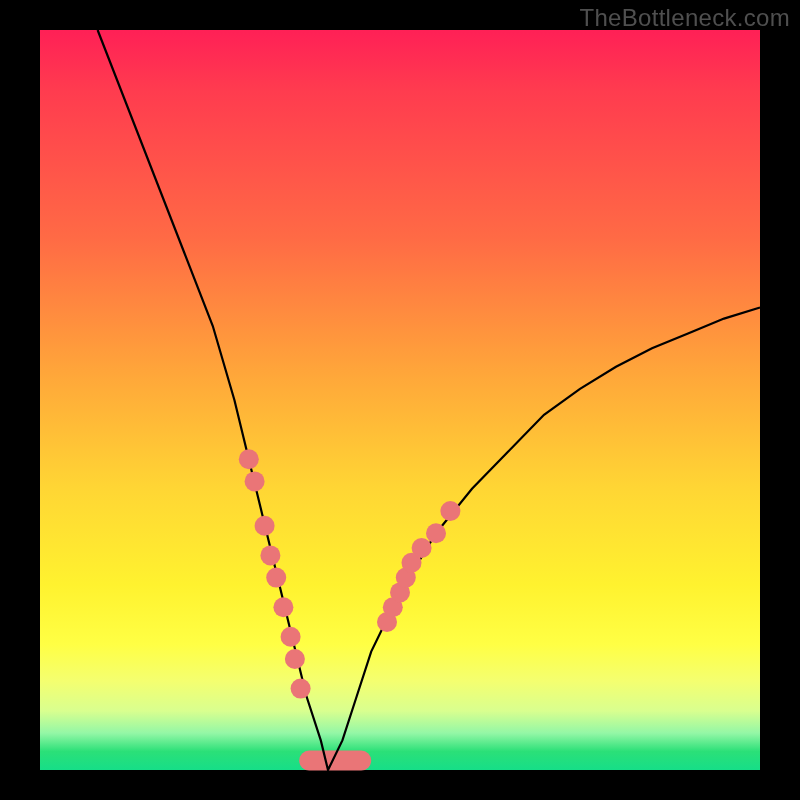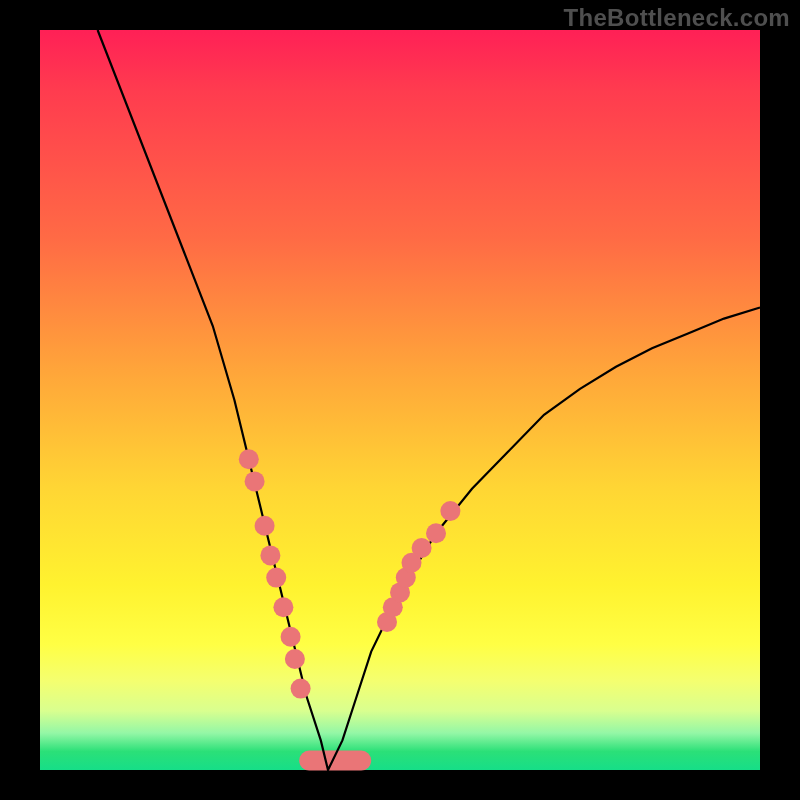--- a/index.html
+++ b/index.html
@@ -16,21 +16,21 @@
     width: 800px;
     height: 800px;
     background: #000;
   }
   .watermark {
     position: absolute;
     top: 4px;
     right: 10px;
     color: #4f4f4f;
     font-size: 24px;
-    font-weight: 700;
+    font-weight: 400;
     letter-spacing: 0.3px;
     z-index: 20;
   }
   .plot {
     position: absolute;
     left: 40px;
     top: 30px;
     width: 720px;
     height: 740px;
     

